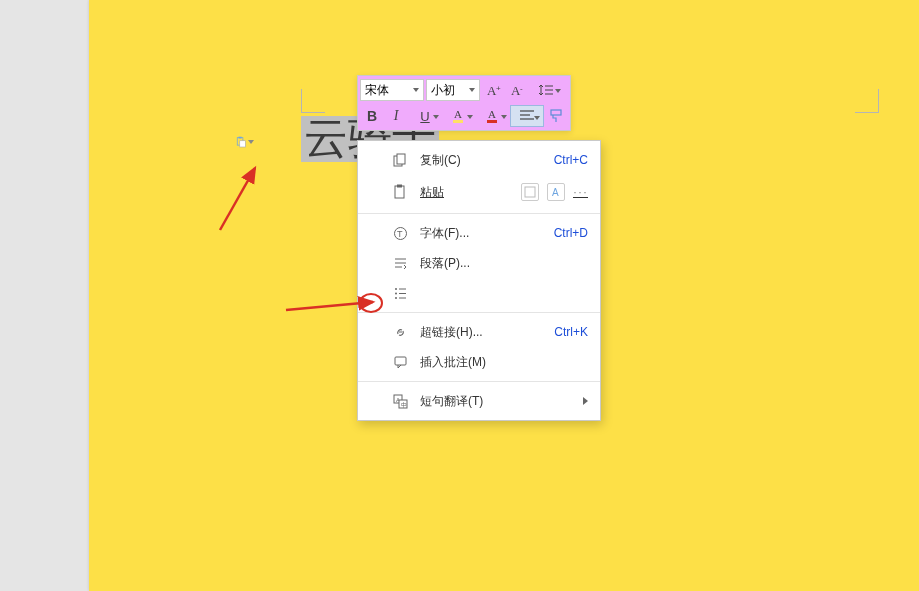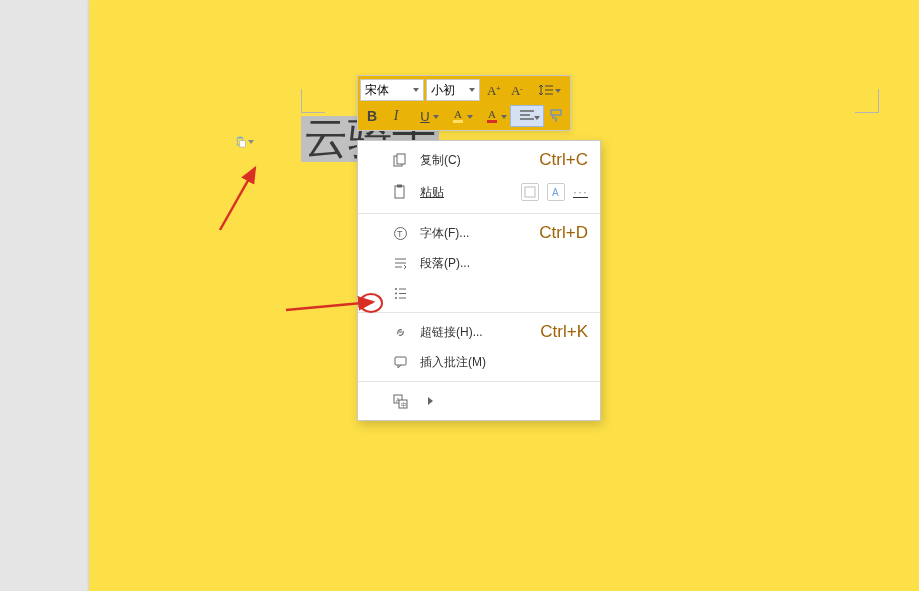--- a/index.html
+++ b/index.html
@@ -66,21 +66,21 @@
       width: 0; height: 0;
       border-left: 3px solid transparent;
       border-right: 3px solid transparent;
       border-top: 4px solid #888;
     }
     
     .float-toolbar {
       position: absolute;
       left: 357px;
       top: 75px;
-      background: #eab308;
+      background: #f0abfc;
       border: 1px solid #c9c9c9;
       padding: 2px;
       box-shadow: 0 2px 6px rgba(0,0,0,0.12);
     }
     .tb-row { display: flex; align-items: center; gap: 0; height: 24px; }
     .tb-row + .tb-row { margin-top: 2px; }
     .combo {
       display: flex; align-items: center;
       border: 1px solid #c9c9c9;
       height: 22px;
@@ -147,21 +147,21 @@
       margin-left: 22px;
     }
     .menu-item.tall { height: 34px; text-decoration: underline; }
     .menu-icon {
       width: 20px; height: 20px;
       display: flex; align-items: center; justify-content: center;
       margin-right: 10px;
       color: #555;
     }
     .menu-label { flex: 1; color: #333; }
-    .menu-shortcut { color: #a16207; font-size: 17px; }
+    .menu-shortcut { color: #1d4ed8; font-size: 12px; }
     .menu-sep {
       height: 1px; background: #e4e4e4;
       margin: 4px 0;
     }
     .paste-extras {
       display: flex; gap: 8px; align-items: center;
       color: #aaa;
     }
     .paste-extras .box {
       width: 18px; height: 18px;
@@ -353,20 +353,21 @@
   <div class="menu-sep"></div>
   <div class="menu-item">
     <span class="menu-icon">
       <svg width="15" height="15" viewBox="0 0 15 15">
           <rect x="1" y="1" width="8" height="8" fill="none" stroke="#666"></rect>
           <text x="3" y="7.5" font-size="6" fill="#666">A</text>
           <rect x="6" y="6" width="8" height="8" fill="#fff" stroke="#666"></rect>
           <text x="8" y="12.5" font-size="6" fill="#666">中</text>
         </svg>
     </span>
+    <span class="menu-label">短句翻译(T)</span>
     <span class="submenu-arrow"></span>
   </div>
 </div>
 
 <svg class="annotation-arrow" style="left:210px;top:160px" width="70" height="80">
   <defs>
       <marker id="ah1" markerWidth="8" markerHeight="8" refX="6" refY="3" orient="auto">
         <path d="M0,0 L7,3 L0,6 Z" fill="#d93025"></path>
       </marker>
     </defs>

